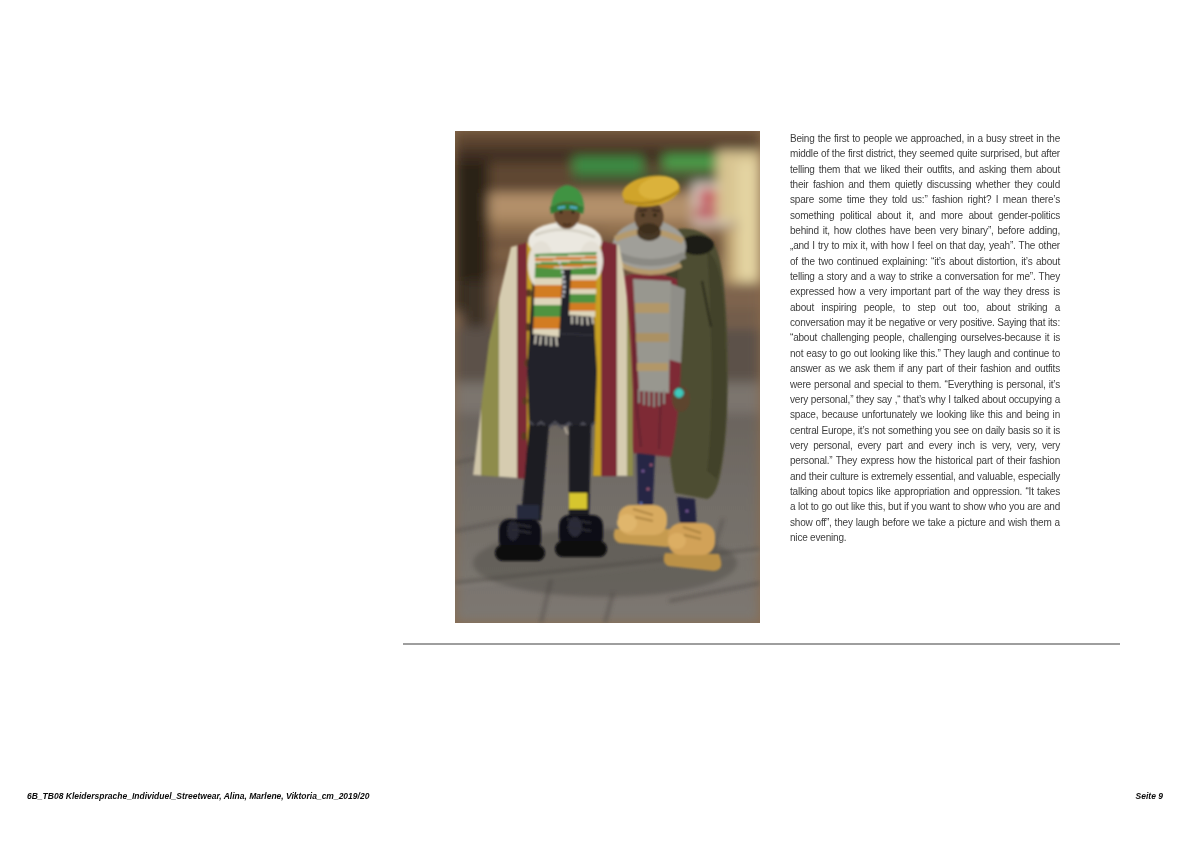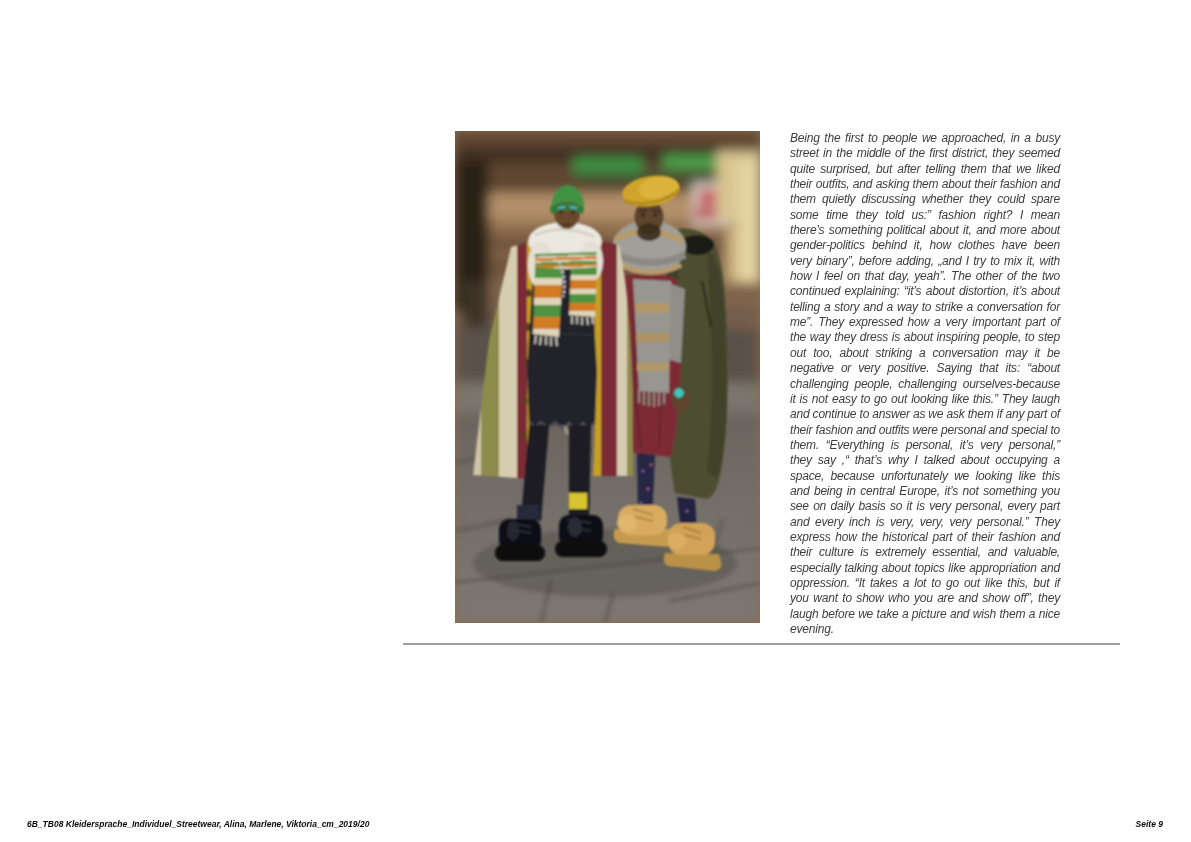--- a/index.html
+++ b/index.html
@@ -7,29 +7,29 @@
     width:1191px;height:842px;position:relative;background:#ffffff;
     font-family:"Liberation Sans",sans-serif;overflow:hidden;
   }
   .photo{
     position:absolute;left:455px;top:131px;width:305px;height:492px;
     overflow:hidden;background:#8a6a4c;
   }
   .photo svg{display:block;width:100%;height:100%;}
   .article{
     position:absolute;left:790px;top:131px;width:270px;
-    font-size:12px;line-height:15.35px;letter-spacing:-0.2px;
-    color:#3e3e3e;text-align:justify;font-style:italic;
+    font-size:10px;line-height:15.35px;letter-spacing:-0.2px;
+    color:#3e3e3e;text-align:justify;
   }
   .rule{
     position:absolute;left:403px;top:643px;width:717px;height:2px;
     background:#9e9e9e;
   }
   .footer{
-    position:absolute;top:819px;font-size:8.5px;font-style:italic;
+    position:absolute;top:791px;font-size:8.5px;font-style:italic;
     font-weight:700;color:#0a0a0a;white-space:nowrap;
   }
   .footer.left{left:27px;}
   .footer.right{right:28px;text-align:right;}
 </style>
 </head>
 <body>
 
 <div class="photo">
   <svg viewBox="0 0 305 492" preserveAspectRatio="none" xmlns="http://www.w3.org/2000/svg">

